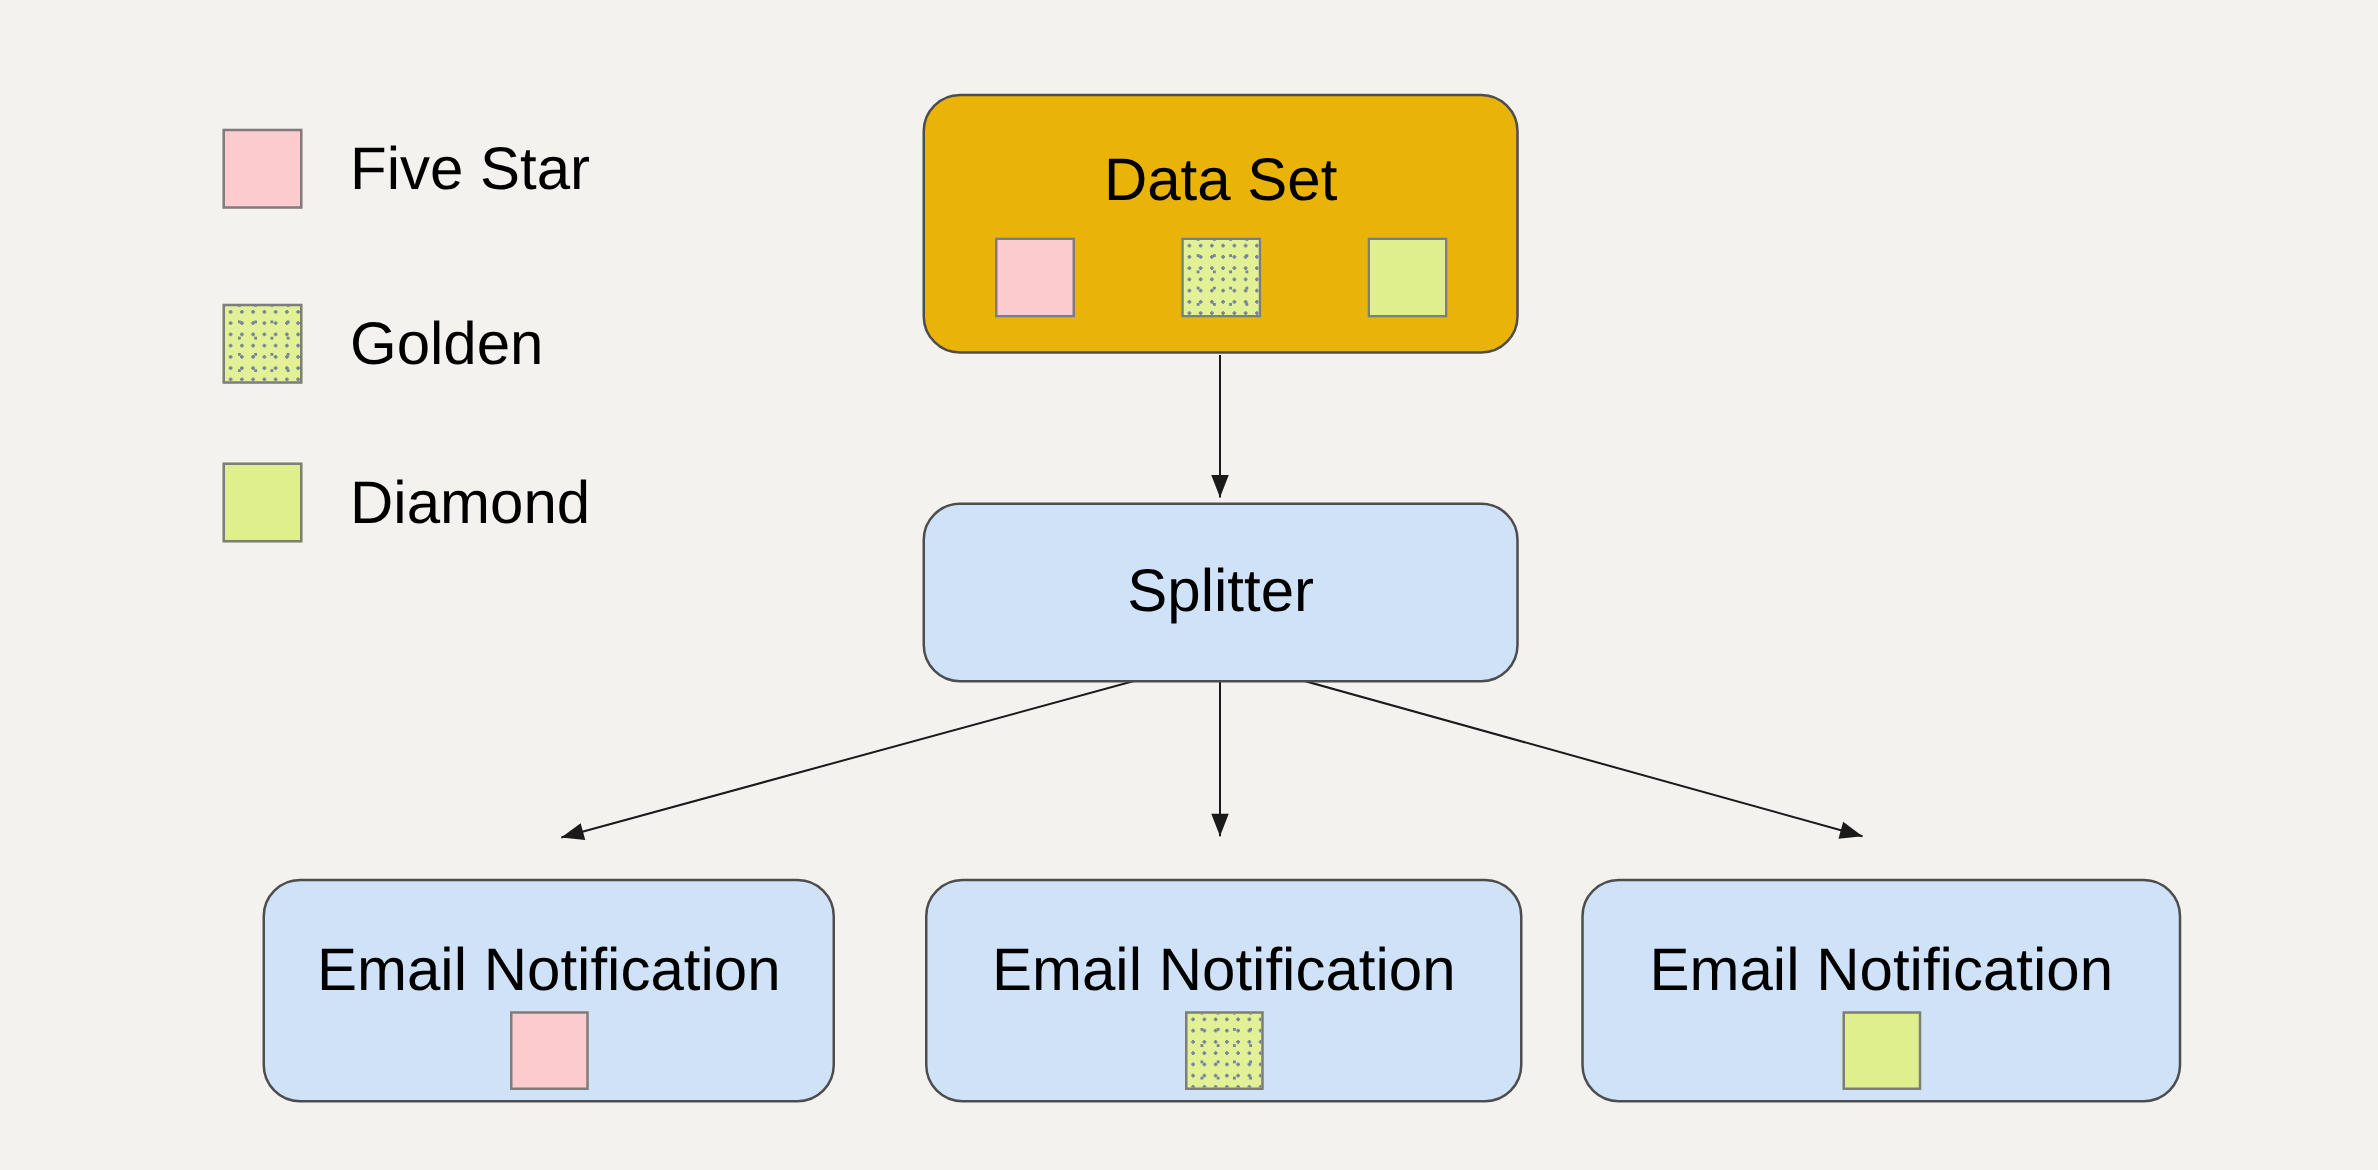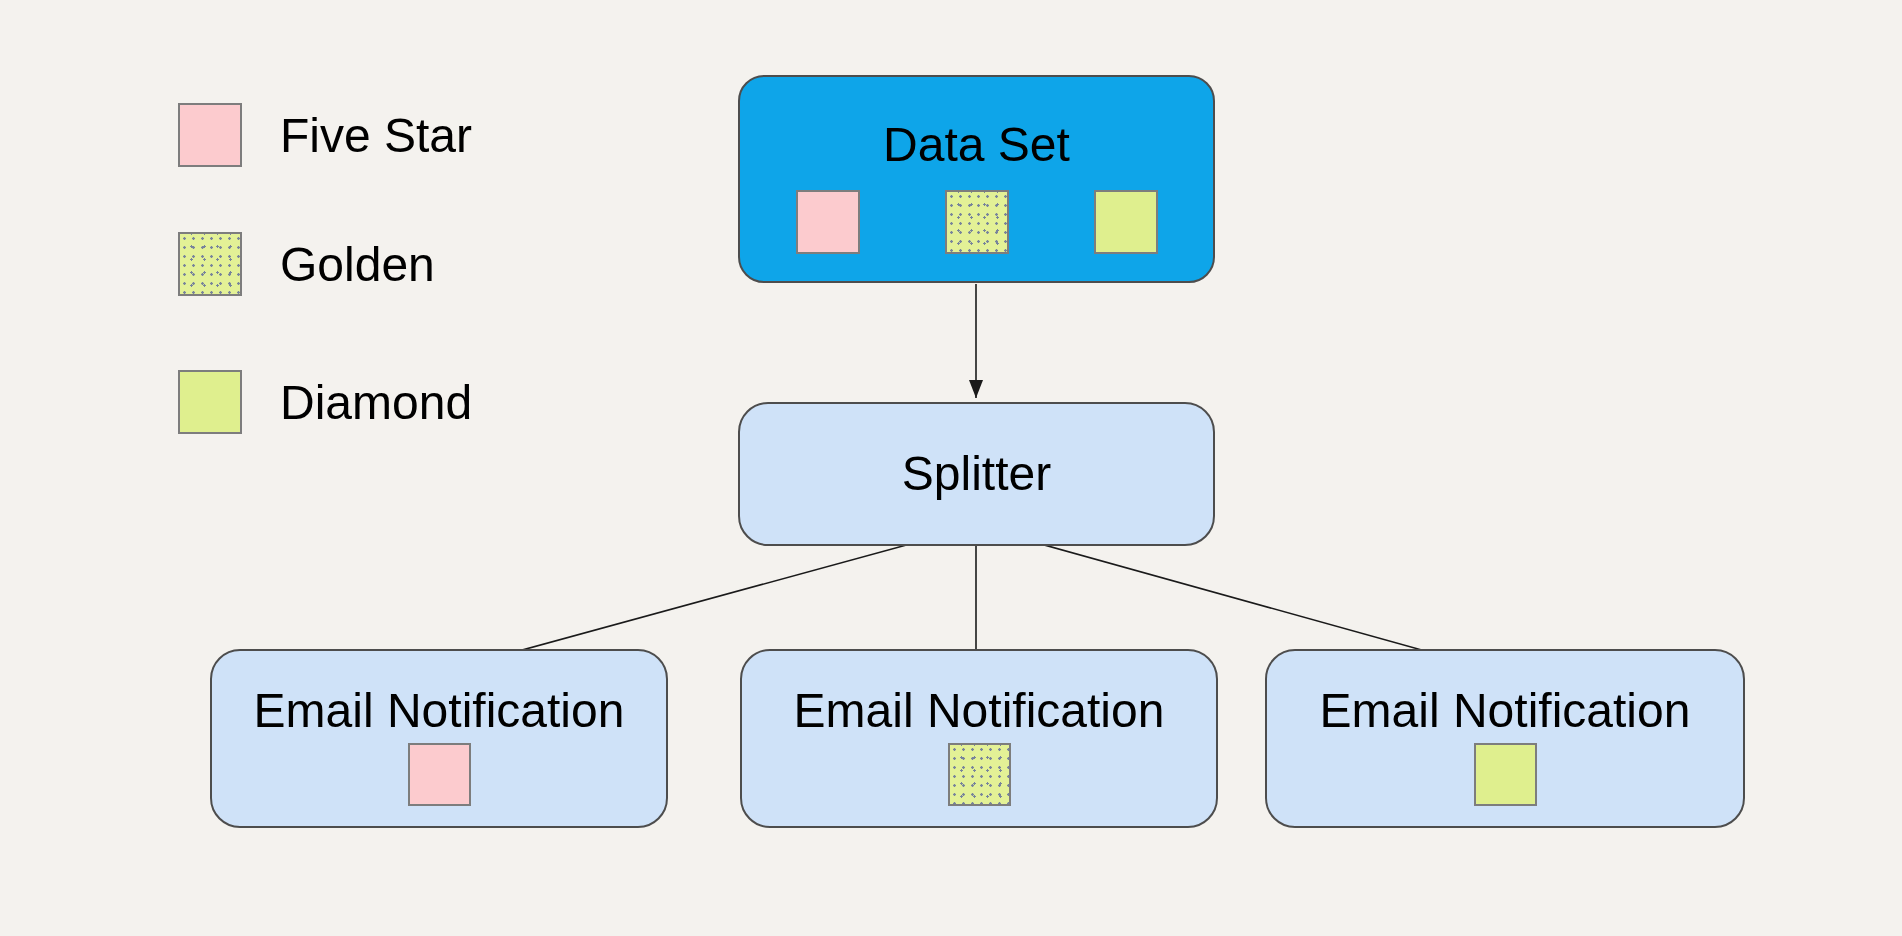--- a/index.html
+++ b/index.html
@@ -40,30 +40,30 @@
       radial-gradient(circle, #78849b 1.1px, transparent 1.25px);
     background-size: 9px 9px, 13px 13px;
     background-position: 0 0, 5px 6px;
   }
 
   .node.data-set { left: 738px; top: 75px; width: 477px; height: 208px; padding-top: 40px; }
   .data-set .swatch-row { display: flex; gap: 85px; margin-top: 18px; }
 
   .node.splitter { left: 738px; top: 402px; width: 477px; height: 144px; justify-content: center; }
 
-  .node.email { top: 649px; height: 179px; padding-top: 32px; }
+  .node.email { top: 703px; height: 179px; padding-top: 44px; }
   .email .swatch { margin-top: 5px; width: 63px; height: 63px; }
   .node.email-left   { left: 210px;  width: 458px; }
   .node.email-center { left: 740px;  width: 478px; }
   .node.email-right  { left: 1265px; width: 480px; }
 
   .legend { position: absolute; left: 178px; top: 103px; width: 400px; height: 400px; }
   .legend-row { position: absolute; left: 0; display: flex; align-items: center; }
   .legend-row.r0 { top: 0; }
-  .legend-row.r1 { top: 129px; }
+  .legend-row.r1 { top: 140px; }
   .legend-row.r2 { top: 255px; margin-top: 12px; }
   .legend-label { margin-left: 38px; font-size: 48px; white-space: nowrap; }
 </style>
 </head>
 <body>
 
 <div class="canvas">
 
   <svg class="edges" viewBox="0 0 1902 936">
     <defs>
@@ -85,21 +85,21 @@
     <div class="legend-row r1">
       <span class="swatch golden" style="background-color: rgb(227, 241, 150);"></span>
       <span class="legend-label">Golden</span>
     </div>
     <div class="legend-row r2">
       <span class="swatch" style="background-color: rgb(223, 239, 142);"></span>
       <span class="legend-label">Diamond</span>
     </div>
   </div>
 
-  <div class="node data-set" style="background-color: #0ea5e9; border-radius: 26px;">
+  <div class="node data-set" style="background-color: #eab308;">
     <div class="node-label">Data Set</div>
     <div class="swatch-row">
       <span class="swatch" style="background-color: rgb(252, 203, 206);"></span>
       <span class="swatch golden" style="background-color: rgb(227, 241, 150);"></span>
       <span class="swatch" style="background-color: rgb(223, 239, 142);"></span>
     </div>
   </div>
 
   <div class="node splitter" style="background-color: rgb(207, 226, 248);">
     <div class="node-label">Splitter</div>

